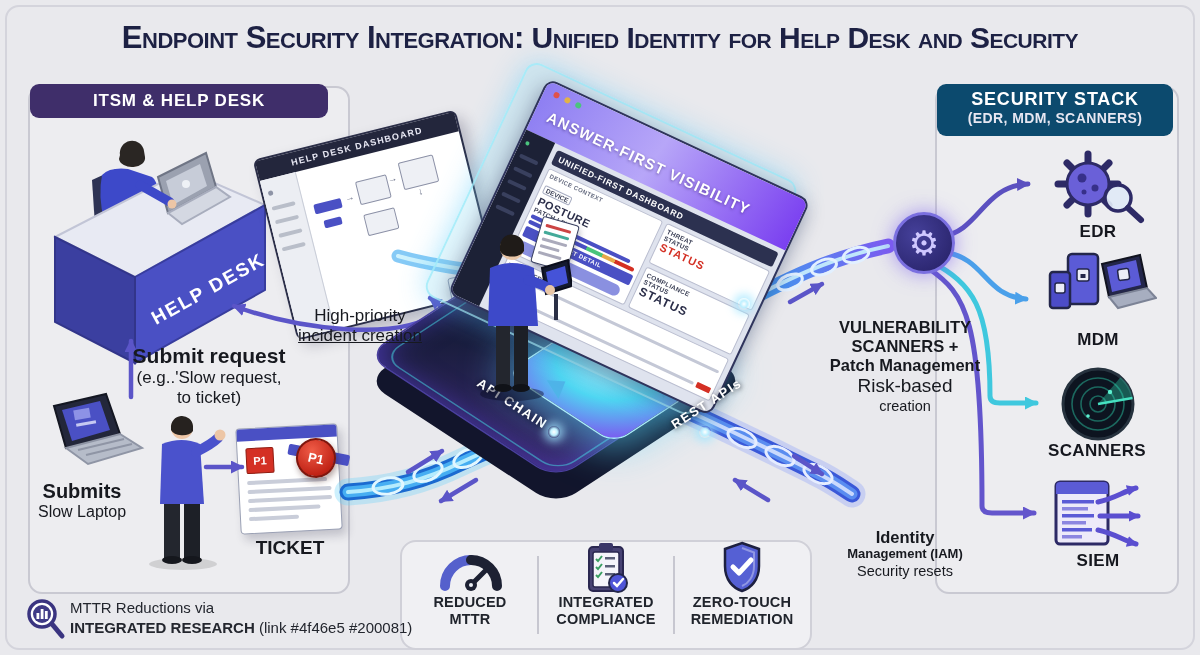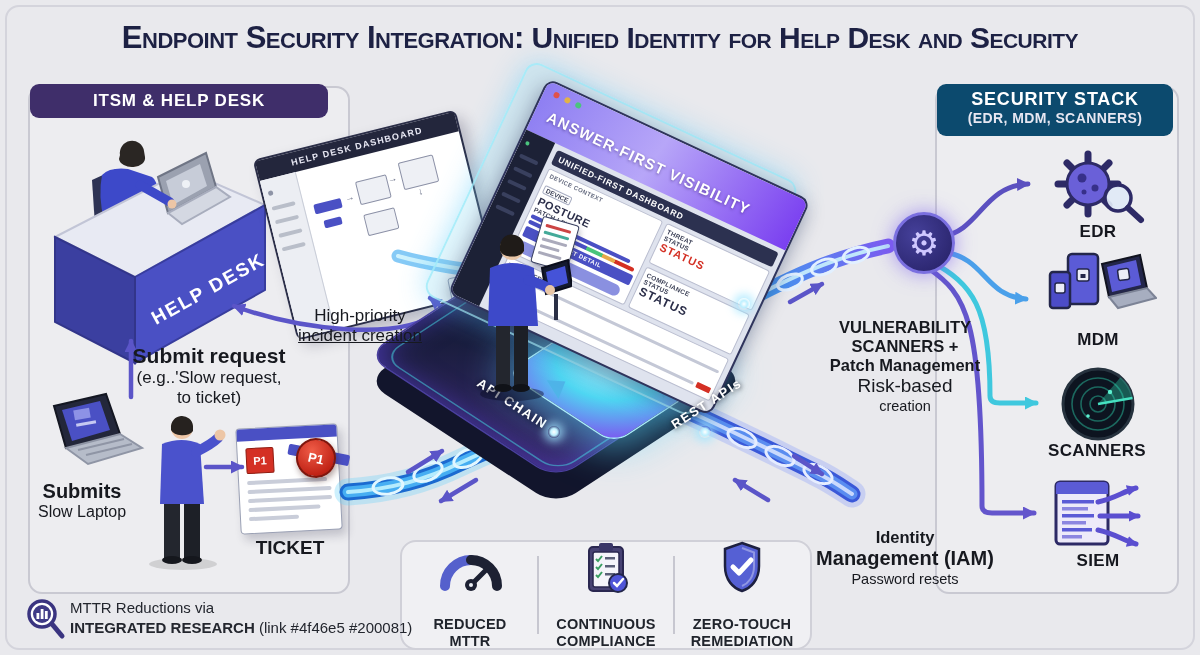--- a/index.html
+++ b/index.html
@@ -104,21 +104,21 @@
        box-shadow:0 0 20px rgba(120,90,240,.6);display:flex;align-items:center;justify-content:center;box-sizing:border-box;}
   .hub span{font-size:34px;color:#cfc8ff;line-height:1;}
   .sec-label{z-index:10;font-weight:800;font-size:17px;color:#15171e;letter-spacing:.3px;text-align:center;}
   .spark{width:12px;height:12px;border-radius:50%;z-index:8;
          background:radial-gradient(circle,#ffffff 0%,#bdf0ff 40%,rgba(120,210,250,0) 75%);box-shadow:0 0 10px 4px rgba(160,230,255,.8);}
   
   .badges{left:400px;top:540px;width:408px;height:106px;background:#f0f0f3;border:2px solid #d0d0d8;border-radius:16px;
           z-index:2;display:flex;}
   .badge{flex:1;position:relative;text-align:center;}
   .bdiv{position:absolute;top:14px;bottom:14px;width:2px;background:#c7c7d0;z-index:3;}
-  .blabel{position:absolute;left:0;right:0;top:52px;font-weight:800;font-size:14.5px;color:#20242c;line-height:1.18;letter-spacing:.2px;margin-top:22px;}
+  .blabel{position:absolute;left:0;right:0;top:52px;font-weight:800;font-size:14.5px;color:#20242c;line-height:1.18;letter-spacing:.2px;}
   .bicon{position:absolute;left:0;right:0;top:2px;height:50px;display:flex;align-items:flex-end;justify-content:center;}
   
   .footer{left:70px;top:598px;z-index:10;font-size:15px;color:#23262e;line-height:1.3;}
   .footer .b{font-weight:800;}
   .ficon{left:24px;top:596px;z-index:10;}
   svg{display:block;}
   .ovl{position:absolute;left:0;top:0;z-index:5;pointer-events:none;}
   .scene{z-index:3;}
   .above{z-index:8;}
   .icon9{z-index:9;}
@@ -500,22 +500,22 @@
 
   <div class="abs lbl" style="left:812px;top:318px;width:186px;">
     <b style="font-size:16.5px;">VULNERABILITY</b>
     <b style="font-size:16.5px;">SCANNERS +</b>
     <b style="font-size:16.5px;">Patch Management</b>
     <span style="font-size:19px;">Risk-based</span><br>
     <span style="font-size:14.5px;">creation</span>
   </div>
   <div class="abs lbl" style="left:805px;top:482px;width:200px;margin-top:46px;">
     <b style="font-size:16.5px;">Identity</b>
-    <b style="font-size:20px;">Management (IAM)</b>
-    <span style="font-size:14.5px;">Password resets</span>
+    <b style="font-size:13px;">Management (IAM)</b>
+    <span style="font-size:14.5px;">Security resets</span>
   </div>
 
   <div class="abs badges">
     <div class="badge">
       <div class="bicon">
         <svg width="66" height="46" viewBox="0 0 66 46">
           <path d="M8,38 A26,26 0 0 1 34,12" stroke="#5560cc" stroke-width="10" fill="none" stroke-linecap="round"></path>
           <path d="M34,12 A26,26 0 0 1 60,38" stroke="#1d2133" stroke-width="10" fill="none" stroke-linecap="round"></path>
           <line x1="34" y1="37" x2="52" y2="19" stroke="#1d2133" stroke-width="5" stroke-linecap="round"></line>
           <circle cx="34" cy="37" r="6" fill="#1d2133"></circle>
@@ -538,21 +538,21 @@
             <rect x="24" y="15" width="10" height="2.5" fill="#5a5f78"></rect>
           <path d="M15,25 l2,2 l4,-5" stroke="#3a9e62" stroke-width="2" fill="none"></path>
             <rect x="24" y="23" width="10" height="2.5" fill="#5a5f78"></rect>
           <path d="M15,33 l2,2 l4,-5" stroke="#3a9e62" stroke-width="2" fill="none"></path>
             <rect x="24" y="31" width="10" height="2.5" fill="#5a5f78"></rect>
           <circle cx="37" cy="41" r="9" fill="#4f55d8" stroke="#23264a" stroke-width="2"></circle>
           <path d="M33,41 l3,3 l6,-7" stroke="#fff" stroke-width="2.5" fill="none" stroke-linecap="round"></path>
         </svg>
       </div>
       <div class="blabel">
-        <div>CONTINUOUS</div>
+        <div>INTEGRATED</div>
         <div>COMPLIANCE</div>
       </div>
     </div>
     <div class="bdiv" style="left:271px;"></div>
     <div class="badge">
       <div class="bicon">
         <svg width="48" height="54" viewBox="0 0 48 54">
           <path d="M24,3 L41,9 V26 C41,40 33,48 24,51 C15,48 7,40 7,26 V9 Z" fill="#5560d4" stroke="#1d2040" stroke-width="2.5"></path>
           <path d="M24,8 L36,12.5 V26 C36,37 30,43.5 24,46" fill="none" stroke="rgba(255,255,255,.35)" stroke-width="2"></path>
           <path d="M15,27 l6,6 l12,-13" stroke="#fff" stroke-width="5" fill="none" stroke-linecap="round" stroke-linejoin="round"></path>

